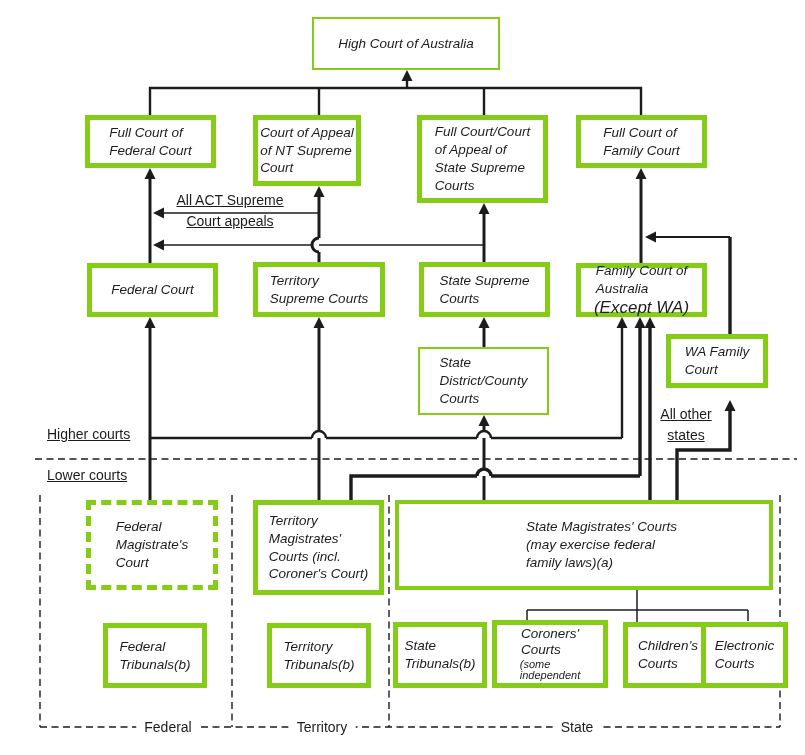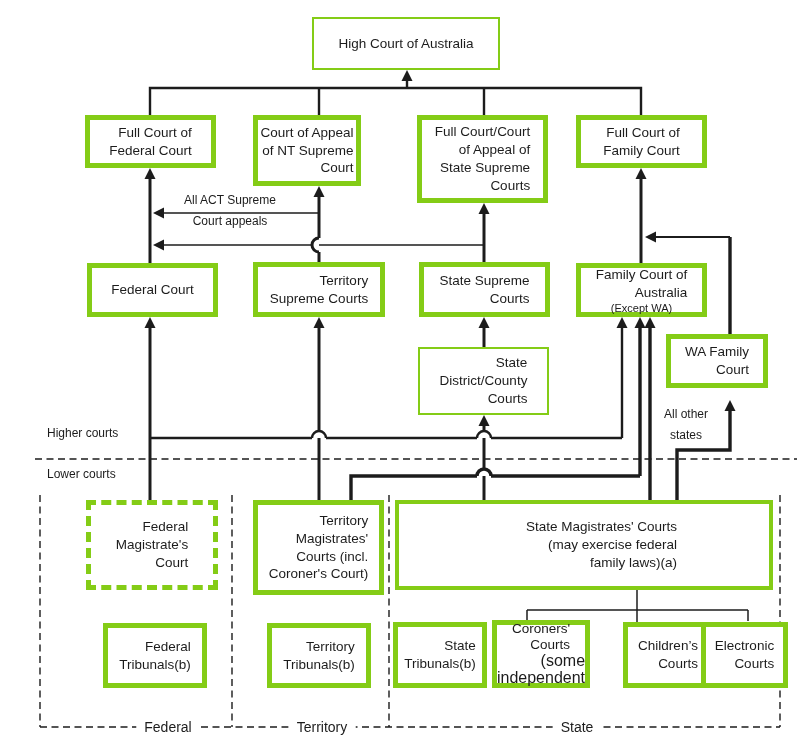--- a/index.html
+++ b/index.html
@@ -1,28 +1,28 @@
 <!DOCTYPE html>
 <html><head>
 <meta charset="utf-8">
 <style>
   html,body{margin:0;padding:0;background:#fff;}
   #canvas{position:relative;width:805px;height:755px;background:#fff;overflow:hidden;
           font-family:"Liberation Sans","DejaVu Sans",sans-serif;color:#1c1c1c;}
   #wires{position:absolute;left:0;top:0;}
   .box{position:absolute;box-sizing:border-box;background:#fff;border:5px solid #84cc16;
        display:flex;flex-direction:column;align-items:center;justify-content:center;
-       text-align:right;font-size:13.5px;line-height:1.32;white-space:pre-line;}
+       text-align:left;font-size:13.5px;line-height:1.32;white-space:pre-line;font-style:italic;}
   .b2{border-width:2px;}
   .b4{border-width:4px;padding-left:35px;}
   .b5{border-width:5px;}
   .dashed{border-style:dashed;}
-  .note{font-size:11px;line-height:1.15;white-space:pre-line;}
-  .subnote{font-size:16px;line-height:1.05;white-space:pre-line;}
-  .lbl{position:absolute;font-size:12px;white-space:pre-line;}
+  .note{font-size:17px;line-height:1.15;white-space:pre-line;}
+  .subnote{font-size:11px;line-height:1.05;white-space:pre-line;}
+  .lbl{position:absolute;font-size:14px;white-space:pre-line;text-decoration:underline;}
   .ctr{text-align:center;}
   .region-lbl{position:absolute;font-size:14px;background:#fff;padding:0 8px;transform:translateX(-50%);}
 </style>
 </head>
 <body>
 
 <div id="canvas">
 
   <svg id="wires" width="805" height="755" viewBox="0 0 805 755">
     <g stroke="#1c1c1c" fill="none">
@@ -197,21 +197,21 @@
   <div class="box" style="left:267px;top:623px;width:104px;height:65px;">
     <span>Territory
 Tribunals(b)</span>
   </div>
 
   <div class="box b5" style="left:393px;top:622px;width:94px;height:66px;">
     <span>State
 Tribunals(b)</span>
   </div>
 
-  <div class="box b5" style="left:492px;top:620px;width:98px;height:68px;line-height:1.2;">
+  <div class="box b5" style="left:492px;top:620px;width:116px;height:68px;line-height:1.2;">
     <span>Coroners'
 Courts</span>
     <span class="subnote">(some
 independent</span>
   </div>
 
   <div class="box b5" style="left:623px;top:622px;width:90px;height:66px;">
     <span>Children’s
 Courts</span>
   </div>

